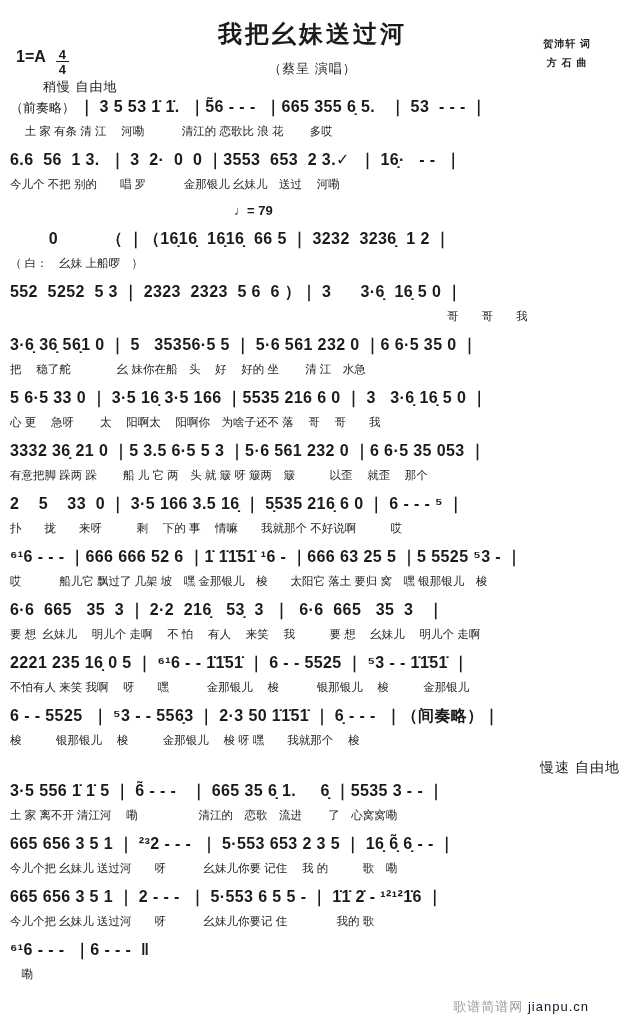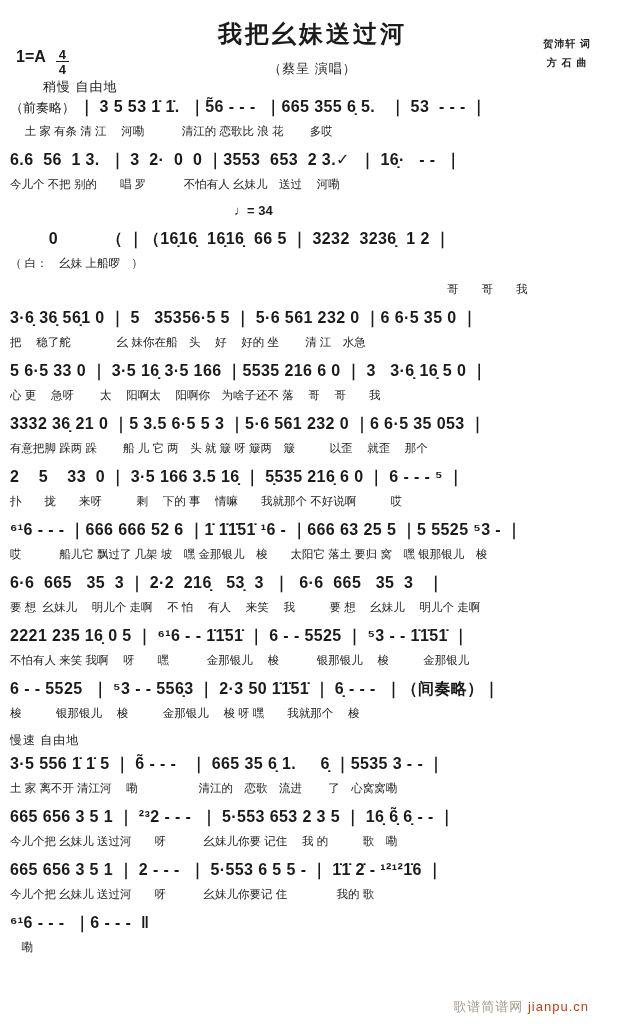--- a/index.html
+++ b/index.html
@@ -33,26 +33,26 @@
   .score{position:absolute;top:97px;left:10px;width:610px;}
   .sys .notes{
     font-size:16px;font-weight:bold;white-space:pre;height:27px;
     letter-spacing:0.4px;overflow:hidden;
   }
   .sys .notes .nlabel{font-weight:normal;font-size:13px;letter-spacing:0;}
   .sys .lyrics{
     font-size:11.5px;white-space:pre;height:26px;overflow:hidden;color:#222;
   }
   .tempo{font-size:13px;font-weight:bold;height:26px;padding-left:224px;}
-  .marking{font-size:12px;height:22px;letter-spacing:1px;}
+  .marking{font-size:14px;height:22px;letter-spacing:1px;text-align:right;}
   .footer{
     position:absolute;right:36px;bottom:8px;font-size:13px;letter-spacing:1px;
   }
   .footer .site{color:#a49b91;margin-top:24px;}
-  .footer .link{color:#c2410c;text-decoration:none;}
+  .footer .link{color:#0f172a;text-decoration:none;}
 </style>
 </head>
 <body>
 
 <div class="title">我把幺妹送过河</div>
 <div class="subtitle">（蔡呈 演唱）</div>
 
 <div class="credits">
   <div>贺沛轩 词</div>
   <div>方 石 曲</div>
@@ -67,28 +67,29 @@
 </div>
 <div class="tempo-words">稍慢 自由地</div>
 
 <div class="score">
     <div class="sys">
       <div class="notes"><span class="nlabel">（前奏略） </span><span>｜ 3 5 53 1̇ 1̇.  ｜5̃6 - - -  ｜665 355 6̣ 5.   ｜ 53  - - - ｜</span></div>
       <div class="lyrics">　 土 家 有条 清 江　 河嘞　　　 清江的 恋歌比 浪 花　　 多哎</div>
     </div>
     <div class="sys">
       <div class="notes"><span>6.6  56  1 3.  ｜ 3  2·  0  0 ｜3553  653  2 3.✓  ｜ 16̣·   - -  ｜</span></div>
-      <div class="lyrics">今儿个 不把 别的　　唱 罗　　　 不怕有人 幺妹儿　送过　 河嘞</div>
+      <div class="lyrics">今儿个 不把 别的　　唱 罗　　　 金那银儿 幺妹儿　送过　 河嘞</div>
     </div>
-    <div class="tempo">♩= 34</div>
+    <div class="tempo">♩= 79</div>
     <div class="sys">
       <div class="notes"><span>        0          （ ｜（16̣16̣  16̣16̣  66 5 ｜ 3232  3236̣  1 2 ｜</span></div>
       <div class="lyrics">（ 白：　幺妹 上船啰　）</div>
     </div>
     <div class="sys">
+      <div class="notes"><span>552  5252  5 3 ｜ 2323  2323  5 6  6 ）｜ 3      3·6̣  16̣ 5 0 ｜</span></div>
       <div class="lyrics">　　　　　　　　　　　　　　　　　　　　　　　　　　　　　　　　　　　　　　哥　　哥　　我</div>
     </div>
     <div class="sys">
       <div class="notes"><span>3·6̣ 36̣ 56̣1 0 ｜ 5   35356·5 5 ｜ 5·6 561 232 0 ｜6 6·5 35 0 ｜</span></div>
       <div class="lyrics">把　 稳了舵　　　　幺 妹你在船　头　 好　 好的 坐　　 清 江　水急</div>
     </div>
     <div class="sys">
       <div class="notes"><span>5 6·5 33 0 ｜ 3·5 16̣ 3·5 166 ｜5535 216 6 0 ｜ 3   3·6̣ 16̣ 5 0 ｜</span></div>
       <div class="lyrics">心 更　 急呀　　 太　 阳啊太　 阳啊你　为啥子还不 落　 哥　 哥　　我</div>
     </div>

